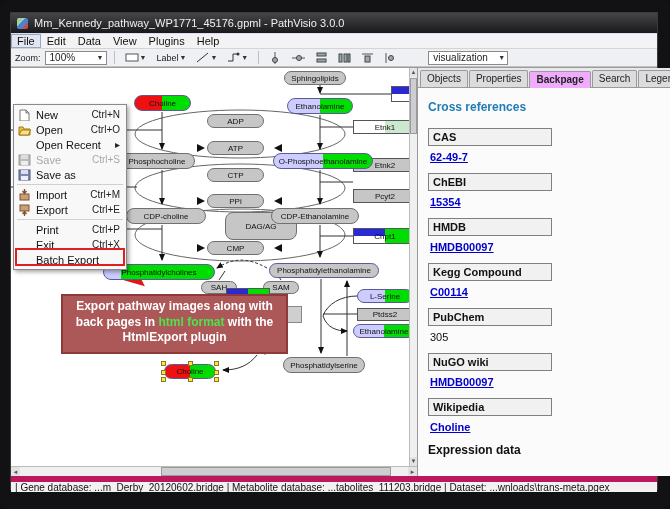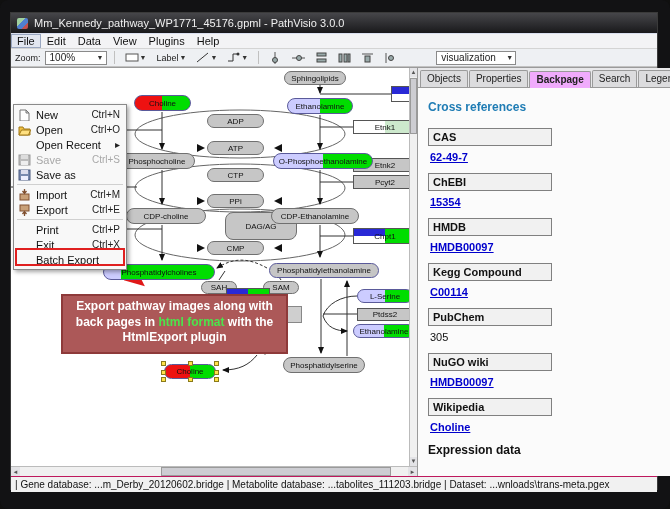--- a/index.html
+++ b/index.html
@@ -86,21 +86,21 @@
   #xref-heading { color:#1f7cb4; font-weight:bold; font-size:12px; margin-bottom:14px; }
   .xref { margin-bottom:10px; }
   .xref-name { width:124px; border:1px solid #808080; background:#f1f1f1; font-weight:bold;
                font-size:11px; padding:2px 4px; color:#111; }
   .xref-val { margin:5px 0 0 2px; font-size:11px; font-weight:bold; }
   .xref-val a { color:#0000cc; }
   .xref-val.plain { font-weight:normal; color:#111; }
   #panel-footer { font-weight:bold; font-size:12px; color:#111; margin-top:4px; }
 
   
-  #statusbar { height:16px; background:#f1f1f1; border-top:1px solid #be185d; font-size:10px;
+  #statusbar { height:16px; background:#f1f1f1; border-top:6px solid #be185d; font-size:10px;
                color:#111; display:flex; align-items:center; padding-left:4px; flex:0 0 16px; white-space:nowrap; overflow:hidden; }
 </style>
 </head>
 <body>
 
 <div id="frame">
 <div id="win">
 
   <div id="titlebar">
     <span id="app-icon"></span>
@@ -177,21 +177,21 @@
             <line x1="1" y1="2" x2="12" y2="2" stroke="#555"></line>
             <rect x="4" y="4" width="5" height="6" fill="#9aa" stroke="#444"></rect>
           </svg>
         </span>
     <span class="tbtn">
           <svg width="13" height="12">
             <line x1="2" y1="1" x2="2" y2="11" stroke="#555"></line>
             <circle cx="7" cy="6" r="2.5" fill="#9aa" stroke="#444"></circle>
           </svg>
         </span>
-    <span class="combo" style="width:80px; margin-left:32px;">
+    <span class="combo" style="width:80px; margin-left:24px;">
       <span>visualization</span>
           <span class="arrow">▼</span>
     </span>
   </div>
 
   <div id="content">
     <div id="canvas-col">
       <div id="canvas-wrap">
         <div id="canvas">
 
@@ -250,21 +250,21 @@
           <div class="n gene bluegreen" style="left:380px;top:18px;width:64px;height:16px;">Sgpl1</div>
           <div class="n pill redgreen" style="left:123px;top:27px;width:57px;height:16px;">Choline</div>
           <div class="n pill lavgreen" style="left:276px;top:30px;width:66px;height:16px;">Ethanolamine</div>
           <div class="n pill gray" style="left:196px;top:46px;width:57px;height:14px;">ADP</div>
           <div class="n gene whitegreen" style="left:342px;top:52px;width:64px;height:14px;">Etnk1</div>
           <div class="n gene" style="left:342px;top:66px;width:64px;height:14px;margin-top:24px;">Etnk2</div>
           <div class="n pill gray" style="left:196px;top:73px;width:57px;height:14px;">ATP</div>
           <div class="n pill gray" style="left:108px;top:85px;width:76px;height:16px;">Phosphocholine</div>
           <div class="n pill lavgreen" style="left:262px;top:85px;width:100px;height:16px;">O-Phosphoethanolamine</div>
           <div class="n pill gray" style="left:196px;top:100px;width:57px;height:14px;">CTP</div>
-          <div class="n gene" style="left:342px;top:107px;width:64px;height:14px;">Pcyt2</div>
+          <div class="n gene" style="left:342px;top:121px;width:64px;height:14px;">Pcyt2</div>
           <div class="n pill gray" style="left:196px;top:126px;width:57px;height:14px;">PPi</div>
           <div class="n pill gray" style="left:115px;top:140px;width:80px;height:16px;">CDP-choline</div>
           <div class="n pill gray" style="left:214px;top:144px;width:72px;height:28px;">DAG/AG</div>
           <div class="n pill gray" style="left:260px;top:140px;width:88px;height:16px;">CDP-Ethanolamine</div>
           <div class="n gene bluegreen" style="left:342px;top:160px;width:64px;height:16px;">Chpt1</div>
           <div class="n pill gray" style="left:196px;top:173px;width:57px;height:14px;">CMP</div>
           <div class="n gene" style="left:30px;top:155px;width:58px;height:13px;">Pcyt1b</div>
           <div class="n gene" style="left:30px;top:168px;width:58px;height:13px;">Pcyt1a</div>
           <div class="n pill mostgreen" style="left:92px;top:196px;width:112px;height:16px;">Phosphatidylcholines</div>
           <div class="n pill gray" style="left:190px;top:213px;width:36px;height:13px;">SAH</div>

